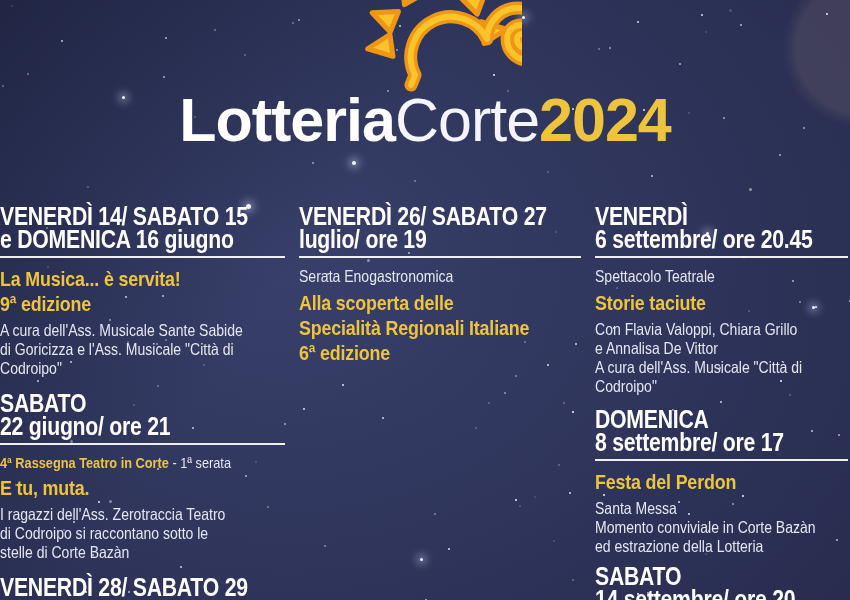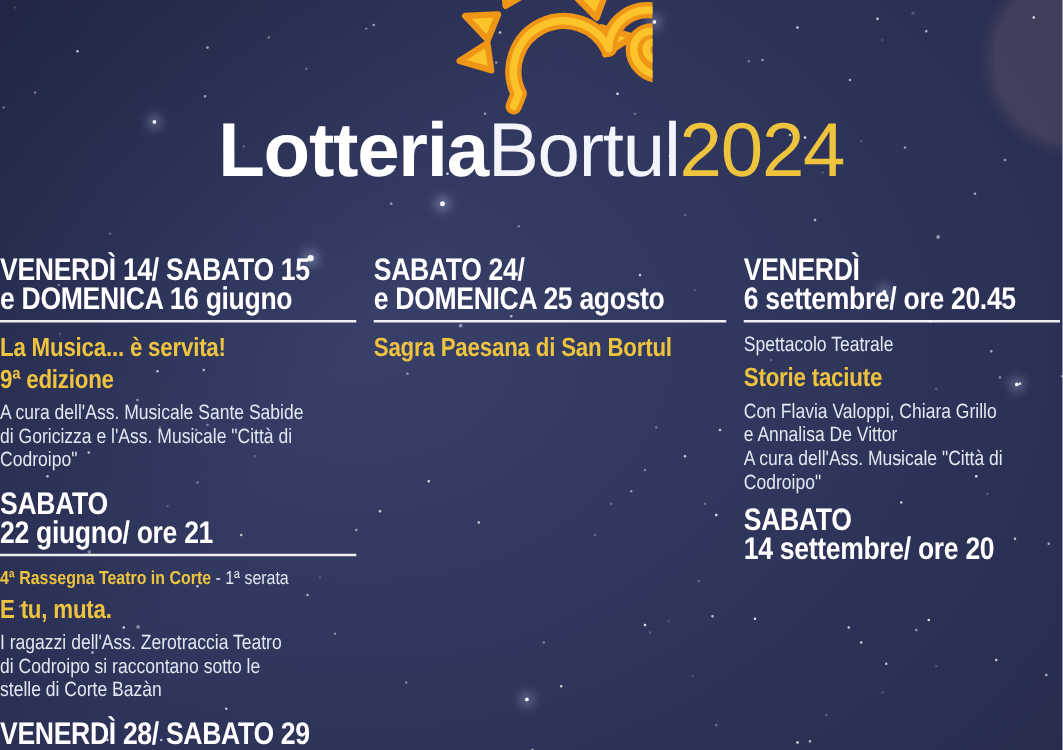--- a/index.html
+++ b/index.html
@@ -17,21 +17,21 @@
   .content{position:relative;z-index:1}
 
   
   .sun{position:absolute;left:352px;top:-46px;width:170px;height:170px}
 
   
   .title{position:absolute;left:0;top:84px;width:850px;text-align:center;
          font-size:61px;line-height:72px;letter-spacing:-1px;white-space:nowrap}
   .title .bold{font-weight:700;color:#ffffff}
   .title .light{font-weight:400;color:#f4f5fa}
-  .title .year{font-weight:400;color:#eec43f}
+  .title .year{font-weight:700;color:#eec43f}
 
   
   .columns{position:absolute;left:0;top:205px;width:850px;display:grid;
            grid-template-columns:285px 282px 253px;column-gap:14px}
   .event{margin-top:14px}
   .event:first-child{margin-top:0}
 
   .cond{display:block;transform:scaleX(.85);transform-origin:0 0;width:117.6%}
 
   .date{margin:0;font-weight:700;font-size:25px;line-height:23px;
@@ -209,21 +209,21 @@
         </g>
       </g>
       <g fill="none">
         <path d="M90 0 A5 5 0 1 0 80 0 A9 9 0 1 0 98 0 A14 14 0 1 0 70 0 A21 21 0 1 0 112 0 A31 31 0 1 0 50 0 A38 38 0 0 0 -22 36 L-26 46" transform="translate(0,0)" stroke="#ef9616" stroke-width="13"></path>
         <path d="M90 0 A5 5 0 1 0 80 0 A9 9 0 1 0 98 0 A14 14 0 1 0 70 0 A21 21 0 1 0 112 0 A31 31 0 1 0 50 0 A38 38 0 0 0 -22 36 L-26 46" stroke="#fcc42a" stroke-width="6"></path>
       </g>
     </g>
   </svg>
 
   <div class="title">
-    <span class="bold">Lotteria</span><span class="light">Bortul</span><span class="year">2024</span>
+    <span class="bold">Lotteria</span><span class="light">Corte</span><span class="year">2024</span>
   </div>
 
   <div class="columns">
 
     <div class="col">
       <section class="event">
         <h2 class="date cond">VENERDÌ 14/ SABATO 15
 e DOMENICA 16 giugno</h2>
         <div class="rule"></div>
         <h3 class="etitle cond">La Musica... è servita!
@@ -243,39 +243,51 @@
 stelle di Corte Bazàn</p>
       </section>
       <section class="event">
         <h2 class="date cond">VENERDÌ 28/ SABATO 29
 e DOMENICA 30 giugno</h2>
       </section>
     </div>
 
     <div class="col">
       <section class="event">
-        <h2 class="date cond">SABATO 24/
-e DOMENICA 25 agosto</h2>
-        <div class="rule"></div>
-        <h3 class="etitle cond">Sagra Paesana di San Bortul</h3>
+        <h2 class="date cond">VENERDÌ 26/ SABATO 27
+luglio/ ore 19</h2>
+        <div class="rule"></div>
+        <p class="kicker cond">Serata Enogastronomica</p>
+        <h3 class="etitle after-kicker cond">Alla scoperta delle
+Specialità Regionali Italiane
+6ª edizione</h3>
       </section>
     </div>
 
     <div class="col">
       <section class="event">
         <h2 class="date cond">VENERDÌ
 6 settembre/ ore 20.45</h2>
         <div class="rule"></div>
         <p class="kicker cond">Spettacolo Teatrale</p>
         <h3 class="etitle after-kicker cond">Storie taciute</h3>
         <p class="ebody cond">Con Flavia Valoppi, Chiara Grillo
 e Annalisa De Vittor
 A cura dell'Ass. Musicale "Città di
 Codroipo"</p>
       </section>
+      <section class="event" style="margin-top:12px">
+        <h2 class="date cond">DOMENICA
+8 settembre/ ore 17</h2>
+        <div class="rule"></div>
+        <h3 class="etitle cond">Festa del Perdon</h3>
+        <p class="ebody cond">Santa Messa
+Momento conviviale in Corte Bazàn
+ed estrazione della Lotteria</p>
+      </section>
       <section class="event" style="margin-top:9px">
         <h2 class="date cond">SABATO
 14 settembre/ ore 20</h2>
       </section>
     </div>
 
   </div>
 </div>
 
 </body></html>

